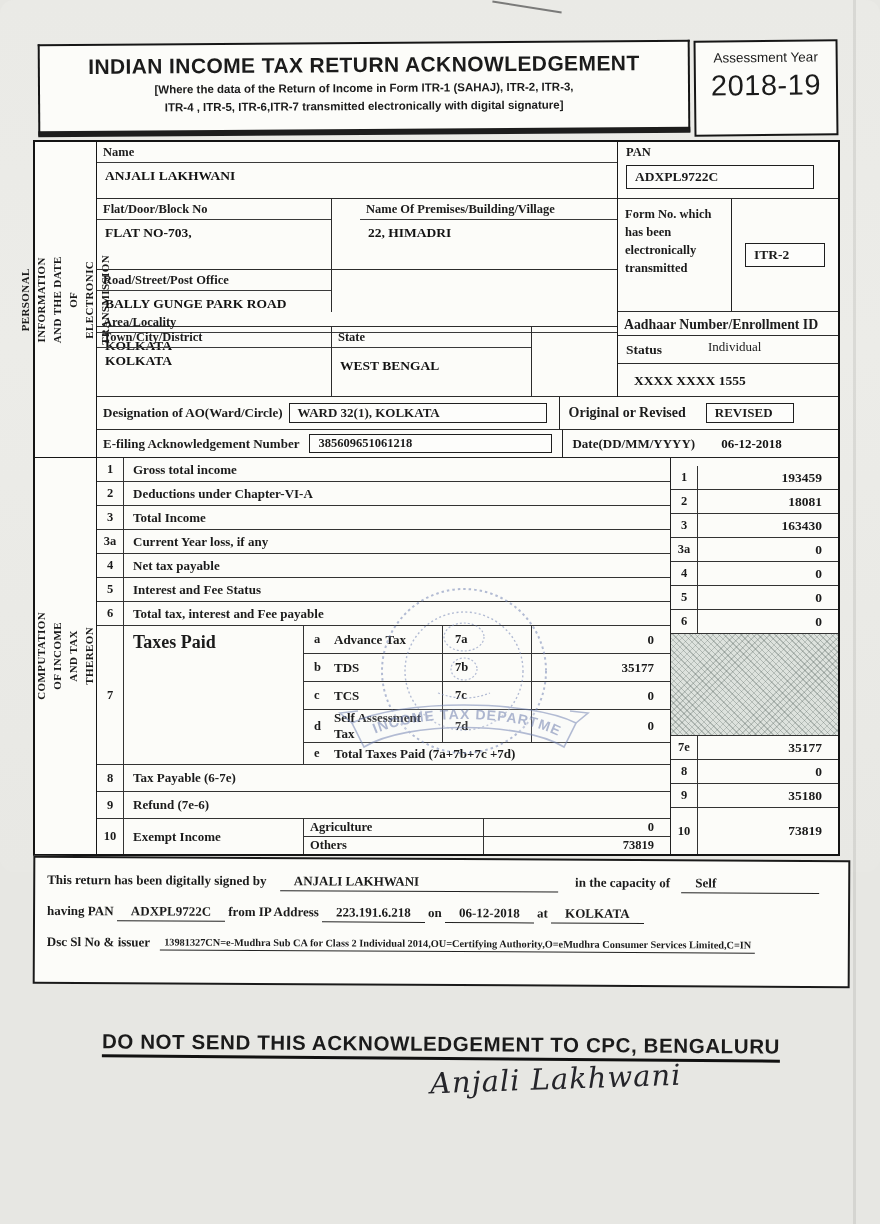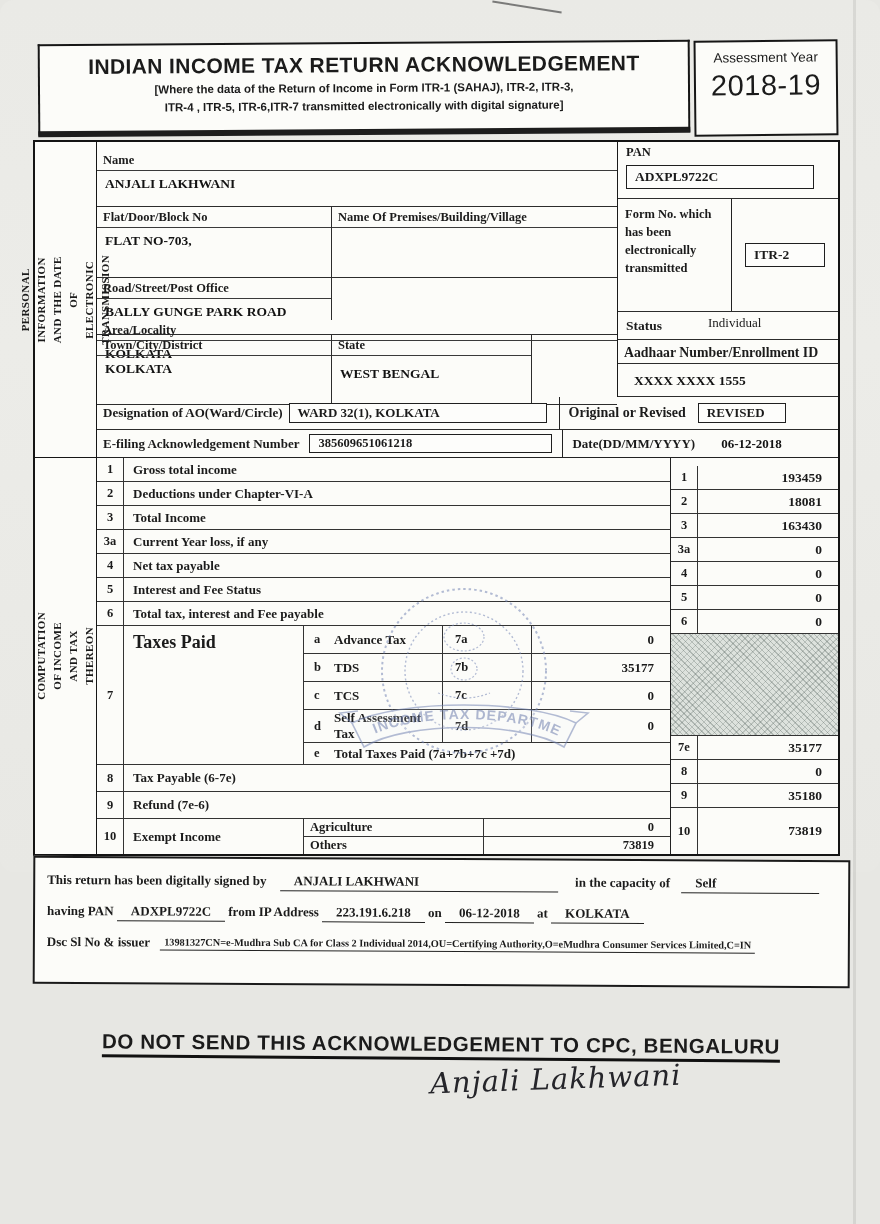--- a/index.html
+++ b/index.html
@@ -22,26 +22,26 @@
   .side-cell.c2{height:396px;}
   .vtext{transform:rotate(-90deg);font-weight:bold;font-size:11px;line-height:1.45;text-align:center;letter-spacing:.4px;white-space:normal;}
   .vtext.t1{width:212px;}
   .vtext.t2{width:176px;}
   .content{left:62px;top:0;width:741px;height:712px;}
   .lbl{font-weight:bold;font-size:12.5px;}
   .val{font-weight:bold;font-size:13.5px;color:#131313;}
   .cell .lbl{display:block;border-bottom:1px solid #3a3a3a;padding:3px 6px 2px;}
   .cell .val{display:block;padding:5px 8px 0;}
   
-  .p-left{left:0;top:8px;width:520px;}
+  .p-left{left:0;top:0;width:520px;}
   .p-right{left:520px;top:0;width:221px;border-left:1.4px solid #1a1a1a;box-sizing:border-box;}
   .prow{box-sizing:border-box;border-bottom:1px solid #2c2c2c;display:flex;}
   .prow .cell{box-sizing:border-box;}
   .rowA{height:57px;}
-  .rowB{height:71px;}
+  .rowB{height:71px;gap:28px;}
   .rowC{height:57px;flex-direction:column;}
   .rowD{height:70px;}
   .rcell{box-sizing:border-box;border-bottom:1px solid #2c2c2c;}
   .inbox{display:inline-block;border:1.6px solid #1f1f1f;padding:3px 8px;font-weight:bold;font-size:13.5px;background:#fdfdfb;}
   .formcell{display:flex;height:113px;}
   .form-txt{width:114px;border-right:1.4px solid #222;padding:6px 4px 0 7px;font-weight:bold;font-size:12.5px;line-height:1.45;box-sizing:border-box;}
   .form-boxwrap{flex:1;display:flex;align-items:center;justify-content:center;}
   
   .aorow{height:33px;display:flex;align-items:center;border-bottom:1px solid #2c2c2c;box-sizing:border-box;}
   .efrow{height:28px;display:flex;align-items:center;border-bottom:1.5px solid #222;box-sizing:border-box;}
@@ -133,20 +133,21 @@
             <span class="val">ANJALI LAKHWANI</span>
           </div>
         </div>
         <div class="prow rowB">
           <div class="cell" style="width:235px;border-right:1px solid #2c2c2c;">
             <span class="lbl">Flat/Door/Block No</span>
             <span class="val">FLAT NO-703,</span>
           </div>
           <div class="cell" style="flex:1;">
             <span class="lbl">Name Of Premises/Building/Village</span>
+            <span class="val">22, HIMADRI</span>
           </div>
         </div>
         <div class="prow rowC">
           <div class="cell" style="width:235px;border-right:1px solid #2c2c2c;">
             <span class="lbl">Road/Street/Post Office</span>
             <span class="val">BALLY GUNGE PARK ROAD</span>
           </div>
           <div class="cell" style="flex:1;">
             <span class="lbl">Area/Locality</span>
             <span class="val">KOLKATA</span>
@@ -168,38 +169,38 @@
         <div class="rcell" style="height:57px;">
           <span class="lbl" style="display:block;padding:3px 8px 2px;">PAN</span>
           <span class="inbox" style="margin:3px 8px;min-width:170px;">ADXPL9722C</span>
         </div>
         <div class="rcell formcell">
           <div class="form-txt">Form No. which has been electronically transmitted</div>
           <div class="form-boxwrap">
             <span class="inbox" style="min-width:62px;">ITR-2</span>
           </div>
         </div>
+        <div class="rcell" style="height:24px;padding:3px 6px 0;box-sizing:border-box;">
+          <span class="lbl" style="font-size:13.8px;">Aadhaar Number/Enrollment ID</span>
+        </div>
         <div class="rcell" style="height:28px;padding:4px 8px 0;box-sizing:border-box;border-bottom:1px solid #2c2c2c;">
           <span class="lbl" style="font-size:13.5px;">Status</span>
           <span style="font-size:13px;margin-left:42px;position:relative;top:-3px;">Individual</span>
-        </div>
-        <div class="rcell" style="height:24px;padding:3px 6px 0;box-sizing:border-box;">
-          <span class="lbl" style="font-size:13.8px;">Aadhaar Number/Enrollment ID</span>
         </div>
         <div class="rcell" style="height:33px;padding:7px 0 0 16px;box-sizing:border-box;">
           <span class="val">XXXX XXXX 1555</span>
         </div>
       </div>
 
       <div class="abs aorow" style="left:0;top:255px;width:741px;">
         <span class="lbl" style="font-size:13px;margin-left:6px;">Designation of AO(Ward/Circle)</span>
         <span class="linebox" style="width:240px;margin-left:6px;">WARD 32(1), KOLKATA</span>
         <div class="grp-r" style="margin-left:12px;">
           <span class="lbl" style="font-size:14px;">Original or Revised</span>
-          <span class="linebox" style="margin-left:12px;min-width:70px;">REVISED</span>
+          <span class="linebox" style="margin-left:20px;min-width:70px;">REVISED</span>
         </div>
       </div>
 
       <div class="abs efrow" style="left:0;top:288px;width:741px;">
         <span class="lbl" style="font-size:13px;margin-left:6px;">E-filing Acknowledgement Number</span>
         <span class="linebox" style="width:225px;margin-left:10px;font-size:12.5px;">385609651061218</span>
         <div class="grp-r" style="margin-left:10px;">
           <span class="lbl" style="font-size:13px;">Date(DD/MM/YYYY)</span>
           <span class="val" style="margin-left:26px;font-size:13px;">06-12-2018</span>
         </div>

